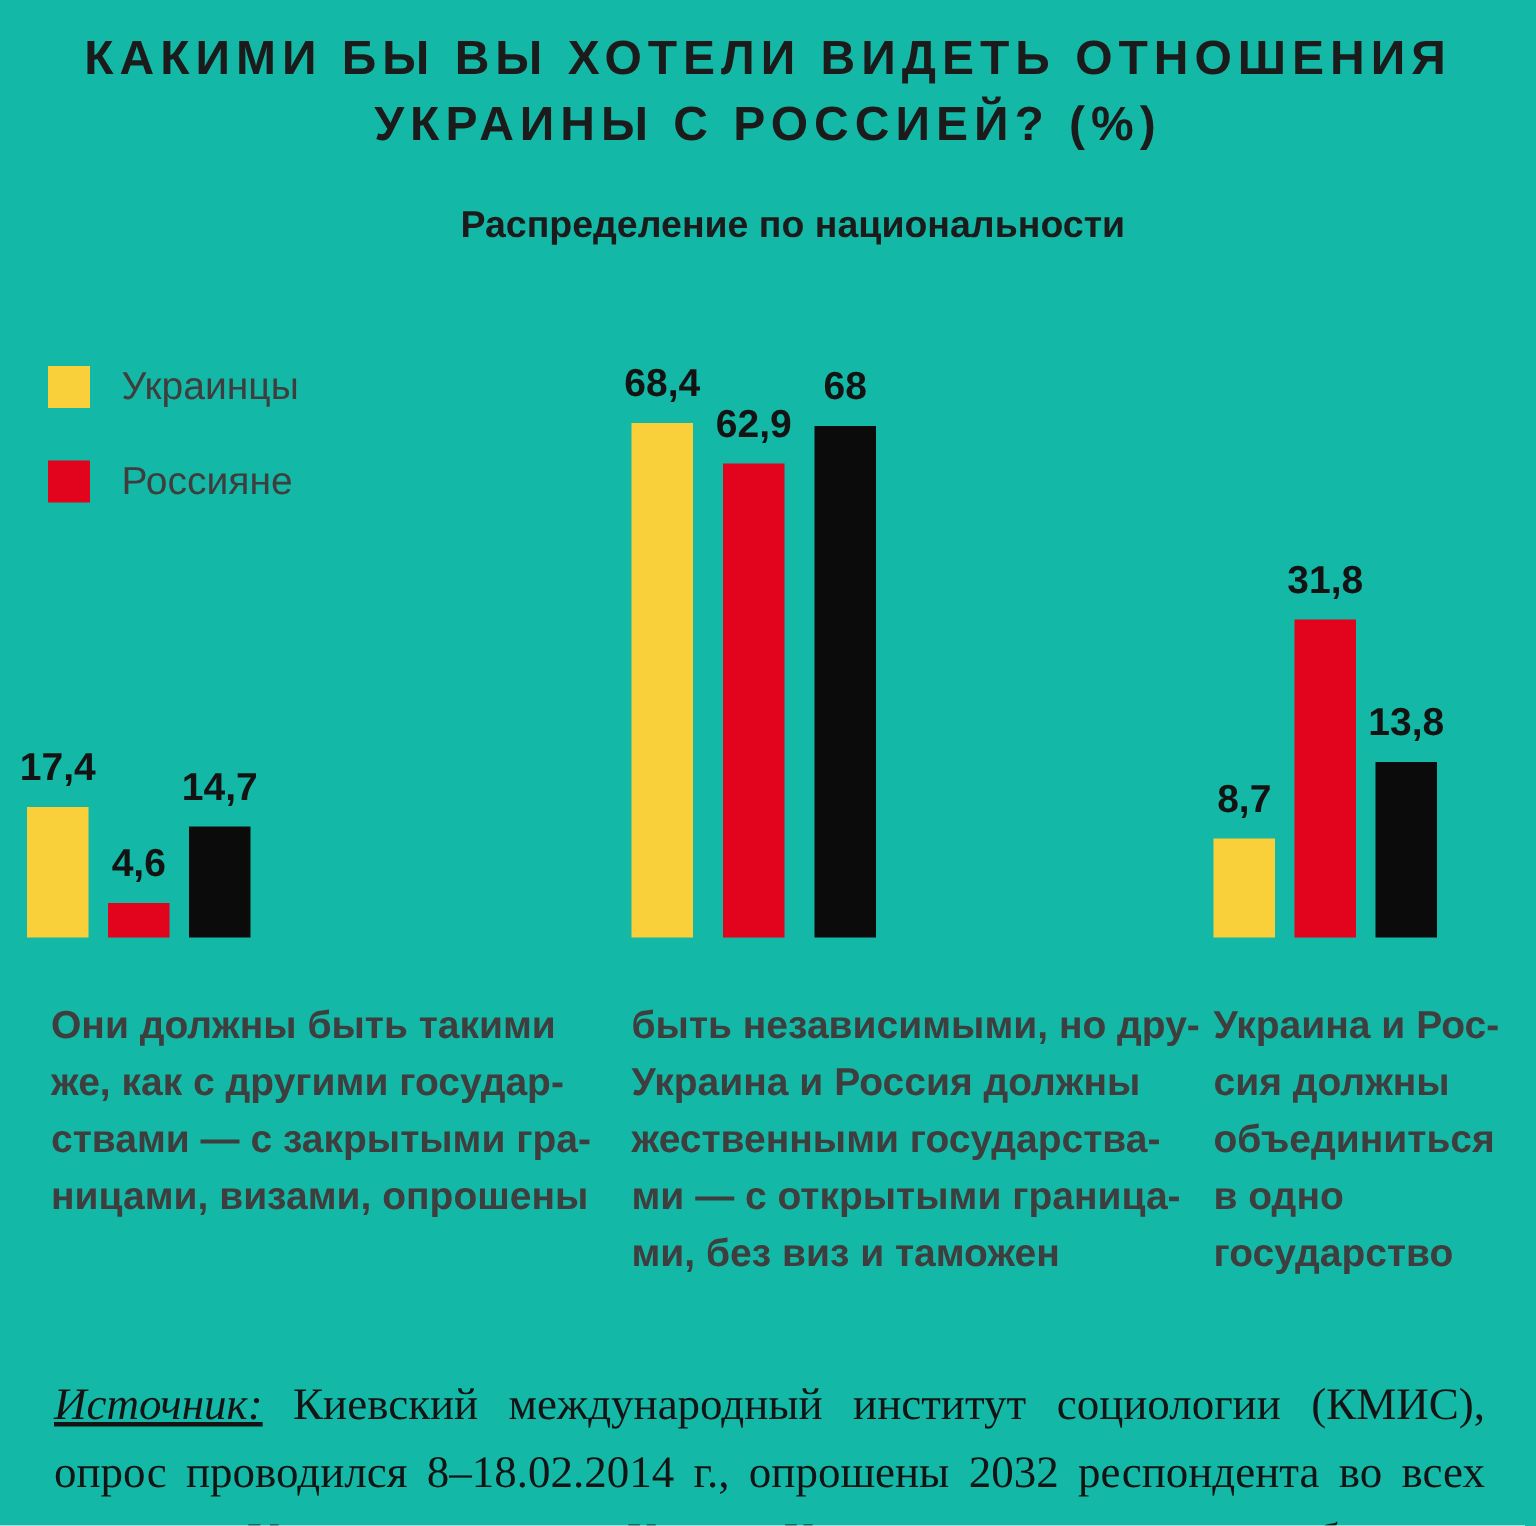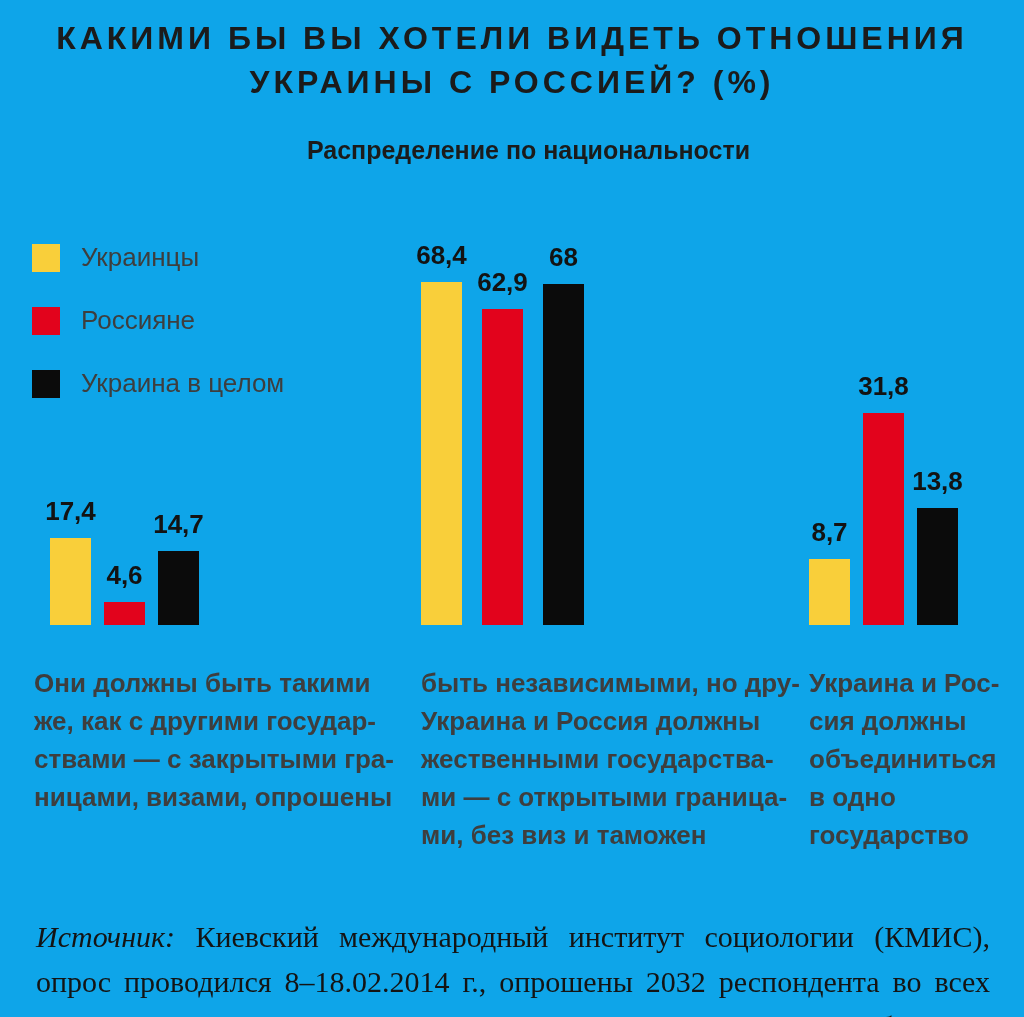--- a/index.html
+++ b/index.html
@@ -1,20 +1,20 @@
 <!DOCTYPE html>
 <html lang="ru"><head>
 <meta charset="utf-8">
 <style>
   html, body { margin: 0; padding: 0; background: #ffffff; }
   .page {
     position: relative;
     width: 1024px;
     height: 1017px;
-    background: #0ea5e9;
+    background: #14b8a6;
     overflow: hidden;
     font-family: "Liberation Sans", sans-serif;
   }
 
   
   .title {
     position: absolute;
     top: 16px; left: 0; right: 0;
     text-align: center;
     font-weight: 700;
@@ -97,21 +97,21 @@
   .source {
     position: absolute;
     top: 884px; left: 36px;
     width: 954px;
     font-family: "Liberation Serif", serif;
     font-size: 30px;
     line-height: 45px;
     color: #141414;
     text-align: justify;
   }
-  .source-label { font-style: italic; }
+  .source-label { font-style: italic; text-decoration: underline; }
 </style>
 </head>
 <body>
 
 <div class="page">
 
   <div class="title">
     <div>КАКИМИ БЫ ВЫ ХОТЕЛИ ВИДЕТЬ ОТНОШЕНИЯ</div>
     <div>УКРАИНЫ С РОССИЕЙ? (%)</div>
   </div>
@@ -120,28 +120,24 @@
 
   <div class="legend">
       <div class="legend-item">
         <span class="legend-swatch" style="background: rgb(249, 207, 58);"></span>
         <span class="legend-label">Украинцы</span>
       </div>
       <div class="legend-item">
         <span class="legend-swatch" style="background: rgb(226, 3, 28);"></span>
         <span class="legend-label">Россияне</span>
       </div>
-      <div class="legend-item">
-        <span class="legend-swatch" style="background: rgb(11, 11, 11);"></span>
-        <span class="legend-label">Украина в целом</span>
-      </div>
     </div>
 
   <div class="chart">
-      <div class="bar-group" style="left: 50px;">
+      <div class="bar-group" style="left: 18px;">
         <div class="bar-col">
           <div class="bar-value">17,4</div>
           <div class="bar-rect" style="height: 87px; background: rgb(249, 207, 58);"></div>
         </div>
         <div class="bar-col">
           <div class="bar-value">4,6</div>
           <div class="bar-rect" style="height: 23px; background: rgb(226, 3, 28);"></div>
         </div>
         <div class="bar-col">
           <div class="bar-value">14,7</div>

